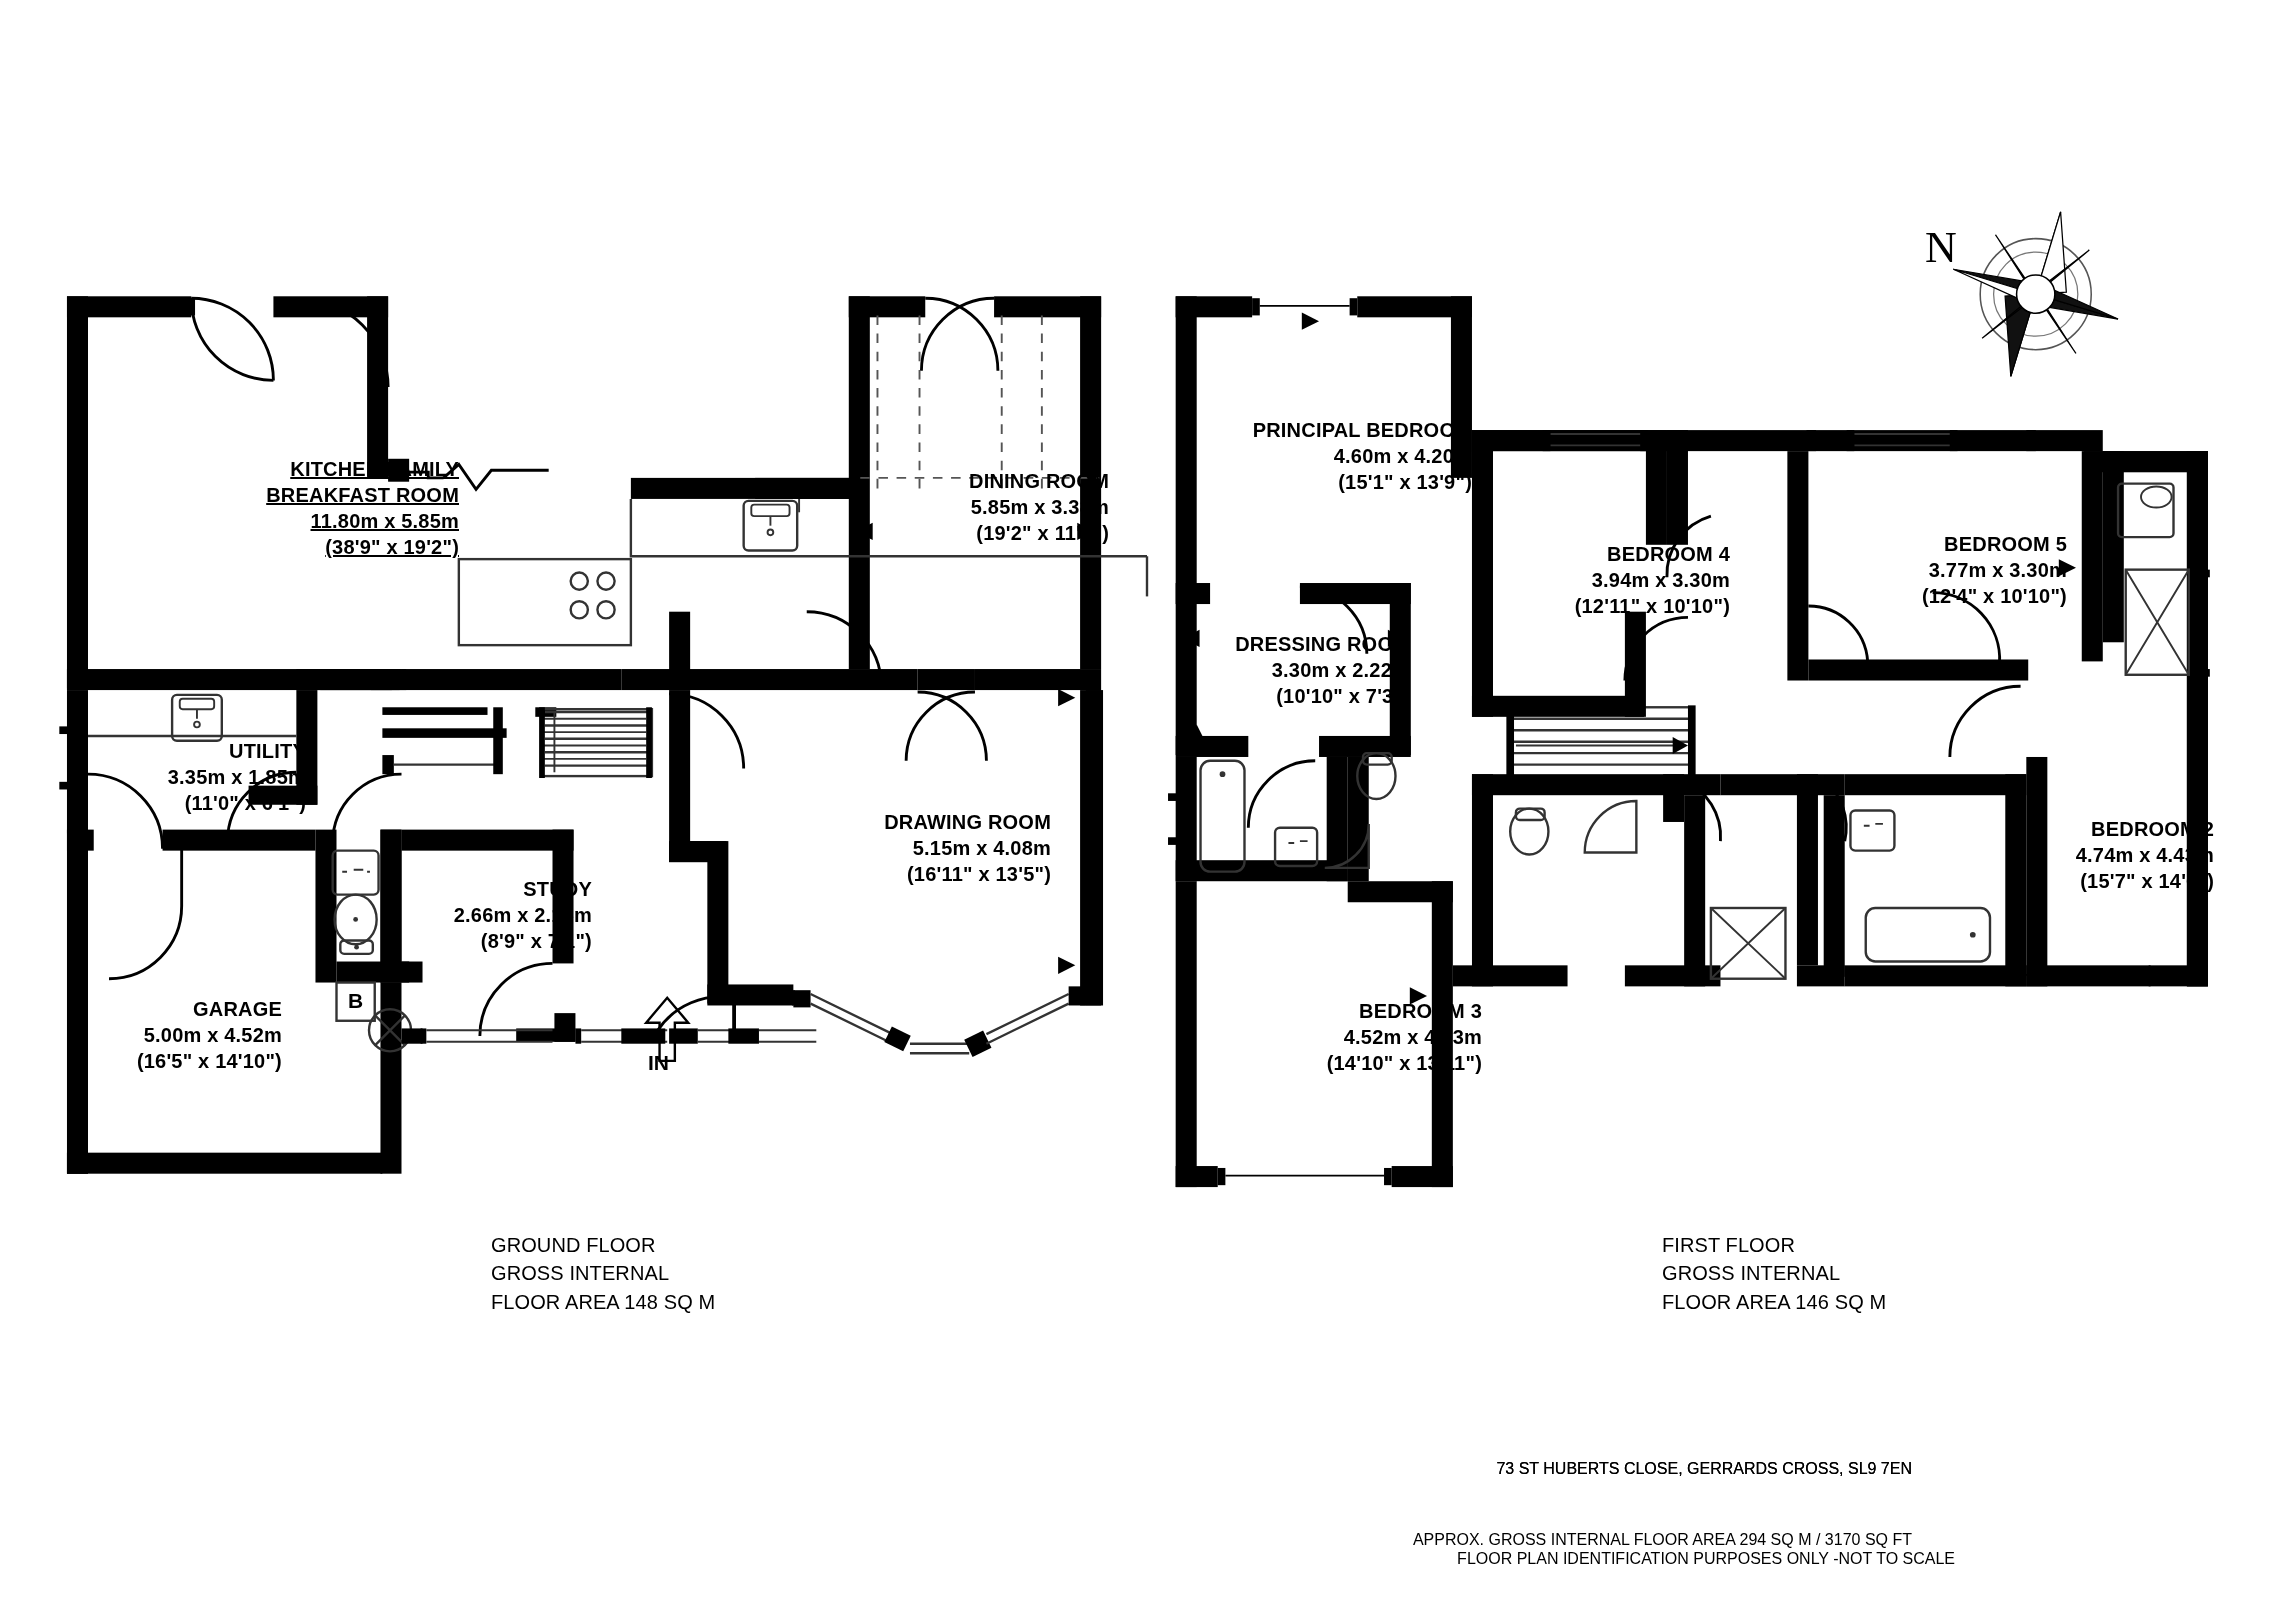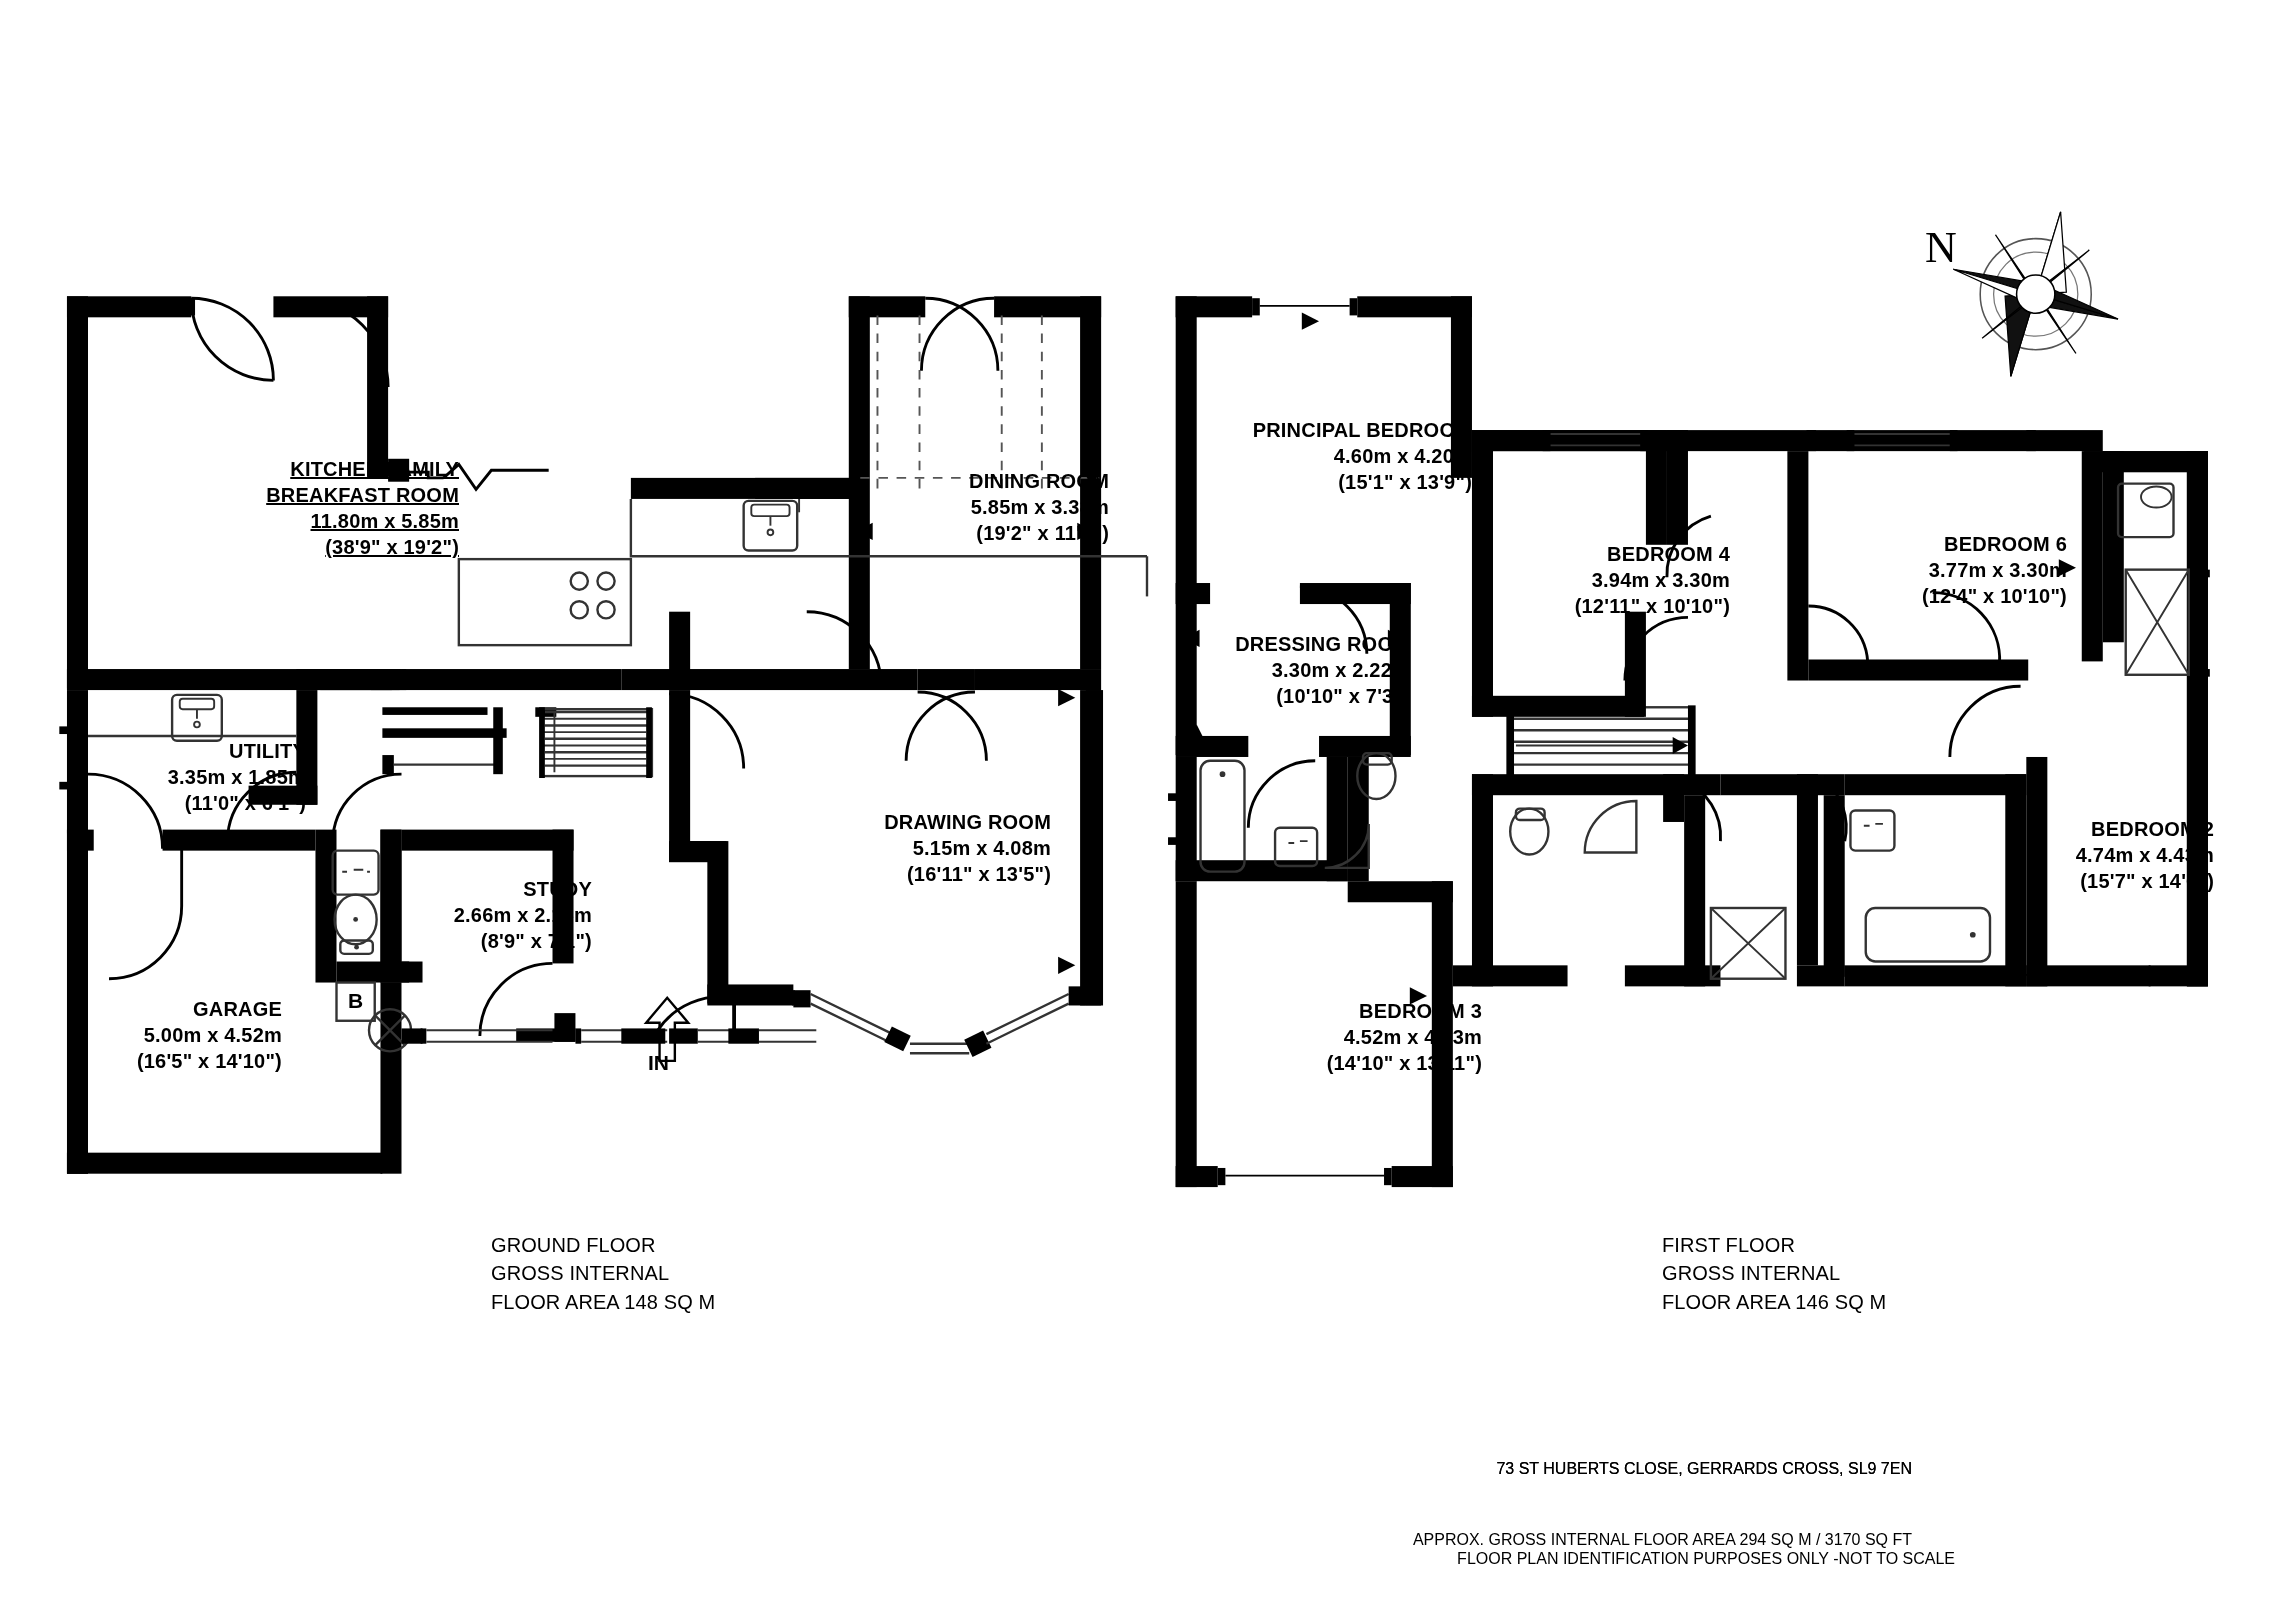--- a/index.html
+++ b/index.html
@@ -440,21 +440,21 @@
   <div class="ft">(10'10" x 7'3")</div>
 </div>
 
 <div class="label" style="left:1491px;top:541px;width:239px;">
   <div class="nm">BEDROOM 4</div>
   <div class="dm">3.94m x 3.30m</div>
   <div class="ft">(12'11" x 10'10")</div>
 </div>
 
 <div class="label" style="left:1828px;top:531px;width:239px;">
-  <div class="nm">BEDROOM 6</div>
+  <div class="nm">BEDROOM 5</div>
   <div class="dm">3.77m x 3.30m</div>
   <div class="ft">(12'4" x 10'10")</div>
 </div>
 
 <div class="label" style="left:1975px;top:816px;width:239px;">
   <div class="nm">BEDROOM 2</div>
   <div class="dm">4.74m x 4.43m</div>
   <div class="ft">(15'7" x 14'6")</div>
 </div>
 

